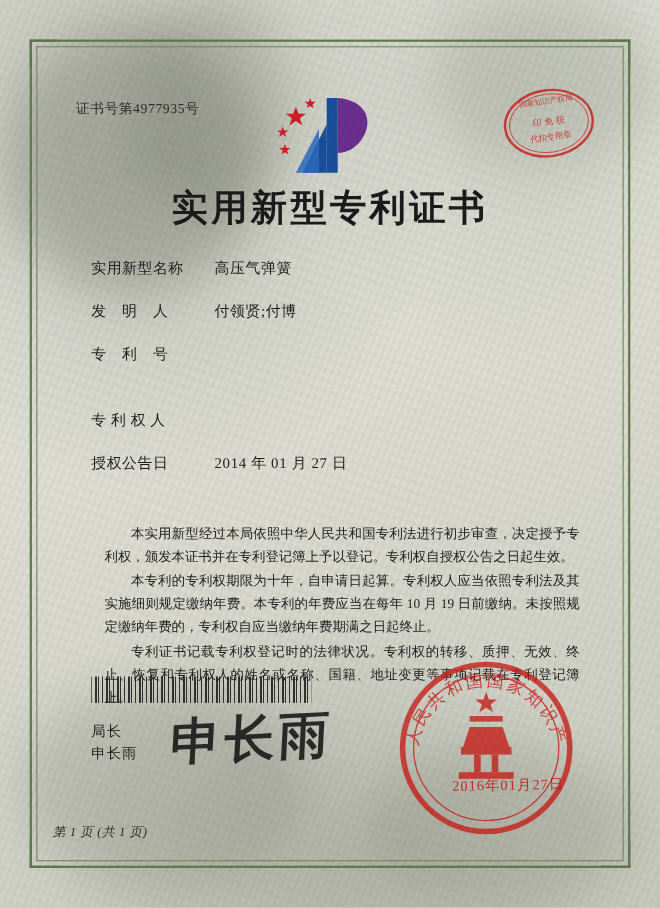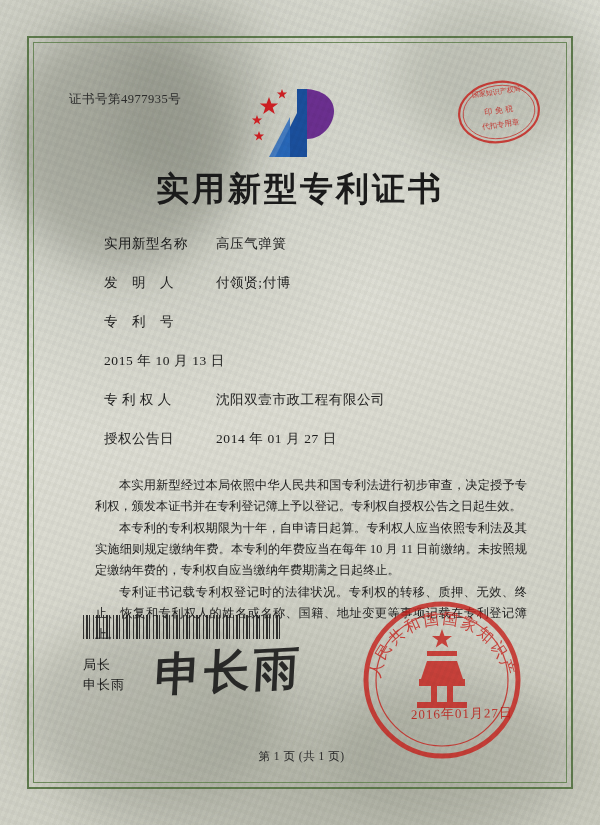--- a/index.html
+++ b/index.html
@@ -133,21 +133,20 @@
     left: 38px;
     right: 20px;
     top: 180px;
   }
   .field-row {
     display: flex;
     align-items: baseline;
     margin-bottom: 21px;
     font-size: 13.5px;
     color: #1d1d1d;
-    margin-left: 21px;
   }
   .field-label {
     width: 112px;
     flex: 0 0 112px;
     letter-spacing: 0.5px;
     white-space: nowrap;
   }
   .field-value {
     letter-spacing: 0.6px;
     white-space: nowrap;
@@ -226,24 +225,25 @@
     letter-spacing: 1px;
     opacity: 0.85;
     transform: rotate(-1deg);
   }
 
   .page-num {
     position: absolute;
     left: 3px;
     right: 0;
     bottom: 6px;
-    text-align: center;
+    text-align: left;
     font-size: 11.5px;
     color: #2a2a2a;
     letter-spacing: 0.5px;
+    font-style: italic;
   }
 </style>
 </head>
 <body>
 
 <div class="page">
 
   <div class="shadow-blob blob1"></div>
   <div class="shadow-blob blob2"></div>
   <div class="shadow-blob blob3"></div>
@@ -292,35 +292,33 @@
         <span class="field-value">高压气弹簧</span>
       </div>
       <div class="field-row">
         <span class="field-label">发　明　人</span>
         <span class="field-value">付领贤;付博</span>
       </div>
       <div class="field-row">
         <span class="field-label">专　利　号</span>
       </div>
       <div class="field-row">
-        <span class="field-value">2015 年 10 月 13 日</span>
       </div>
       <div class="field-row">
         <span class="field-label">专 利 权 人</span>
-        <span class="field-value">沈阳双壹市政工程有限公司</span>
       </div>
       <div class="field-row">
         <span class="field-label">授权公告日</span>
         <span class="field-value">2014 年 01 月 27 日</span>
       </div>
     </div>
 
     <div class="body-text">
       <p>本实用新型经过本局依照中华人民共和国专利法进行初步审查，决定授予专利权，颁发本证书并在专利登记簿上予以登记。专利权自授权公告之日起生效。</p>
-      <p>本专利的专利权期限为十年，自申请日起算。专利权人应当依照专利法及其实施细则规定缴纳年费。本专利的年费应当在每年 10 月 11 日前缴纳。未按照规定缴纳年费的，专利权自应当缴纳年费期满之日起终止。</p>
+      <p>本专利的专利权期限为十年，自申请日起算。专利权人应当依照专利法及其实施细则规定缴纳年费。本专利的年费应当在每年 10 月 19 日前缴纳。未按照规定缴纳年费的，专利权自应当缴纳年费期满之日起终止。</p>
       <p>专利证书记载专利权登记时的法律状况。专利权的转移、质押、无效、终止、恢复和专利权人的姓名或名称、国籍、地址变更等事项记载在专利登记簿上。</p>
     </div>
 
     <div class="barcode"></div>
 
     <div class="director-block">
       <div>局长</div>
       <div>申长雨</div>
     </div>
 

